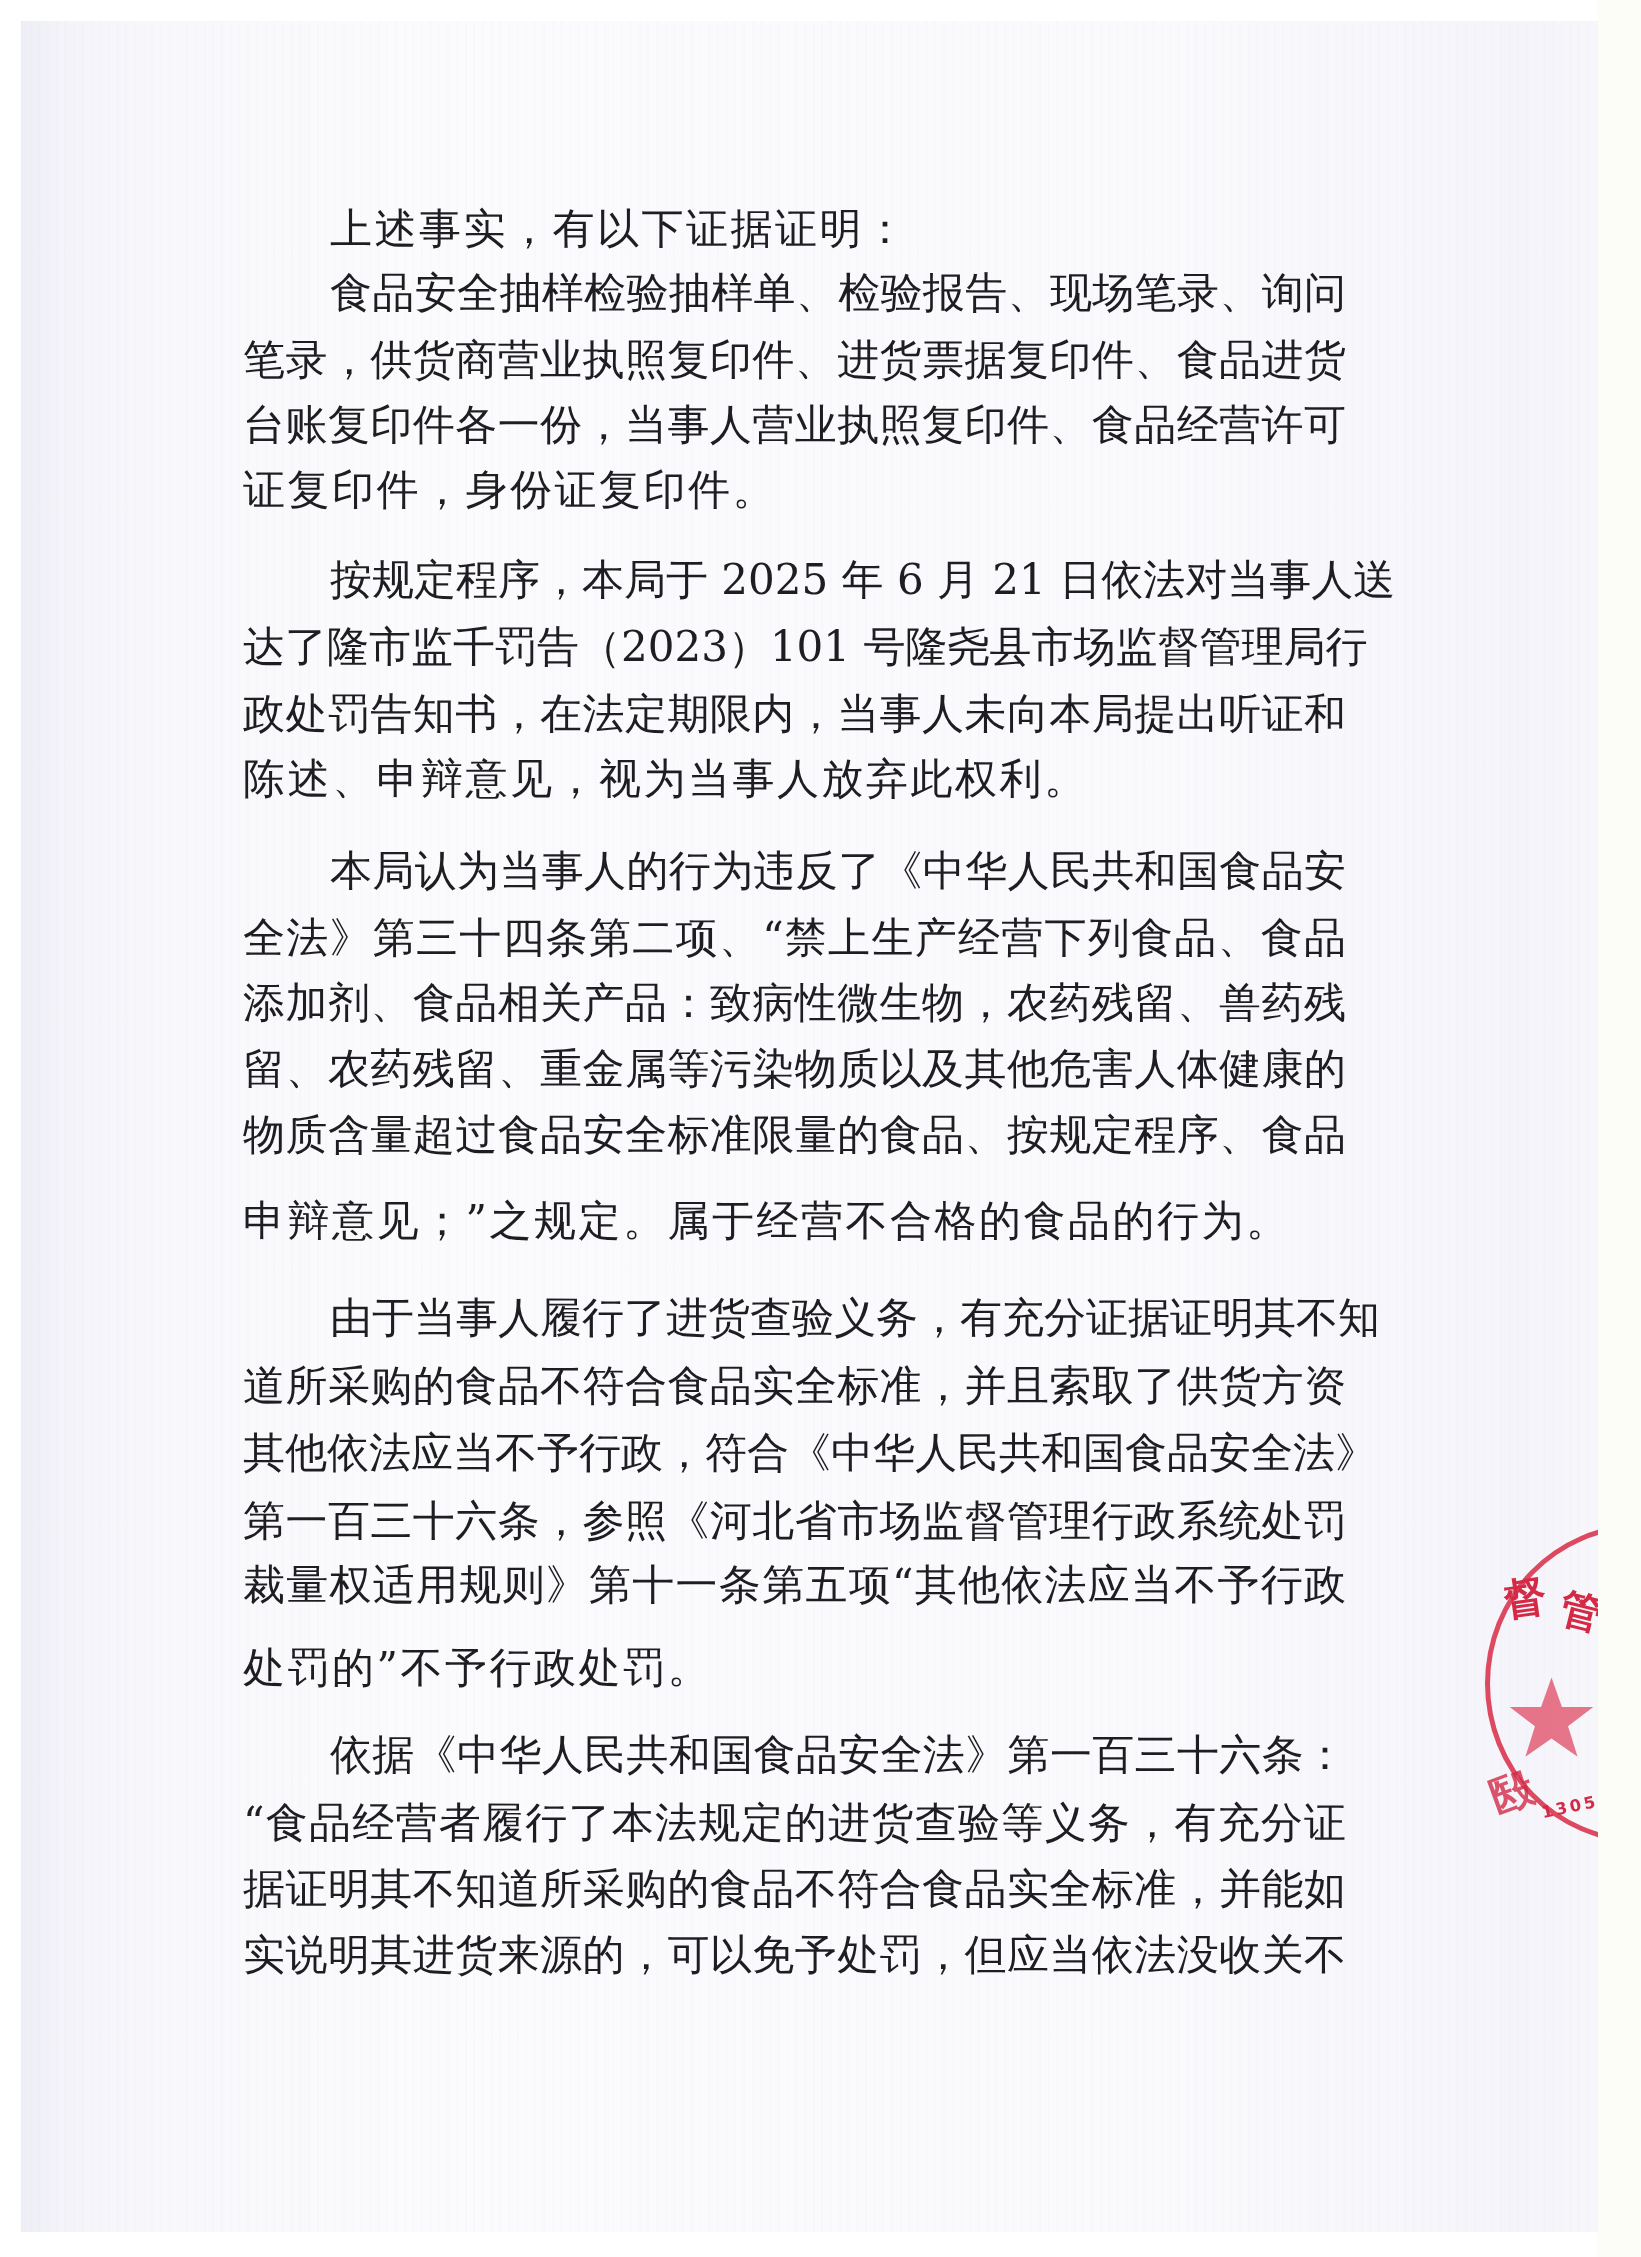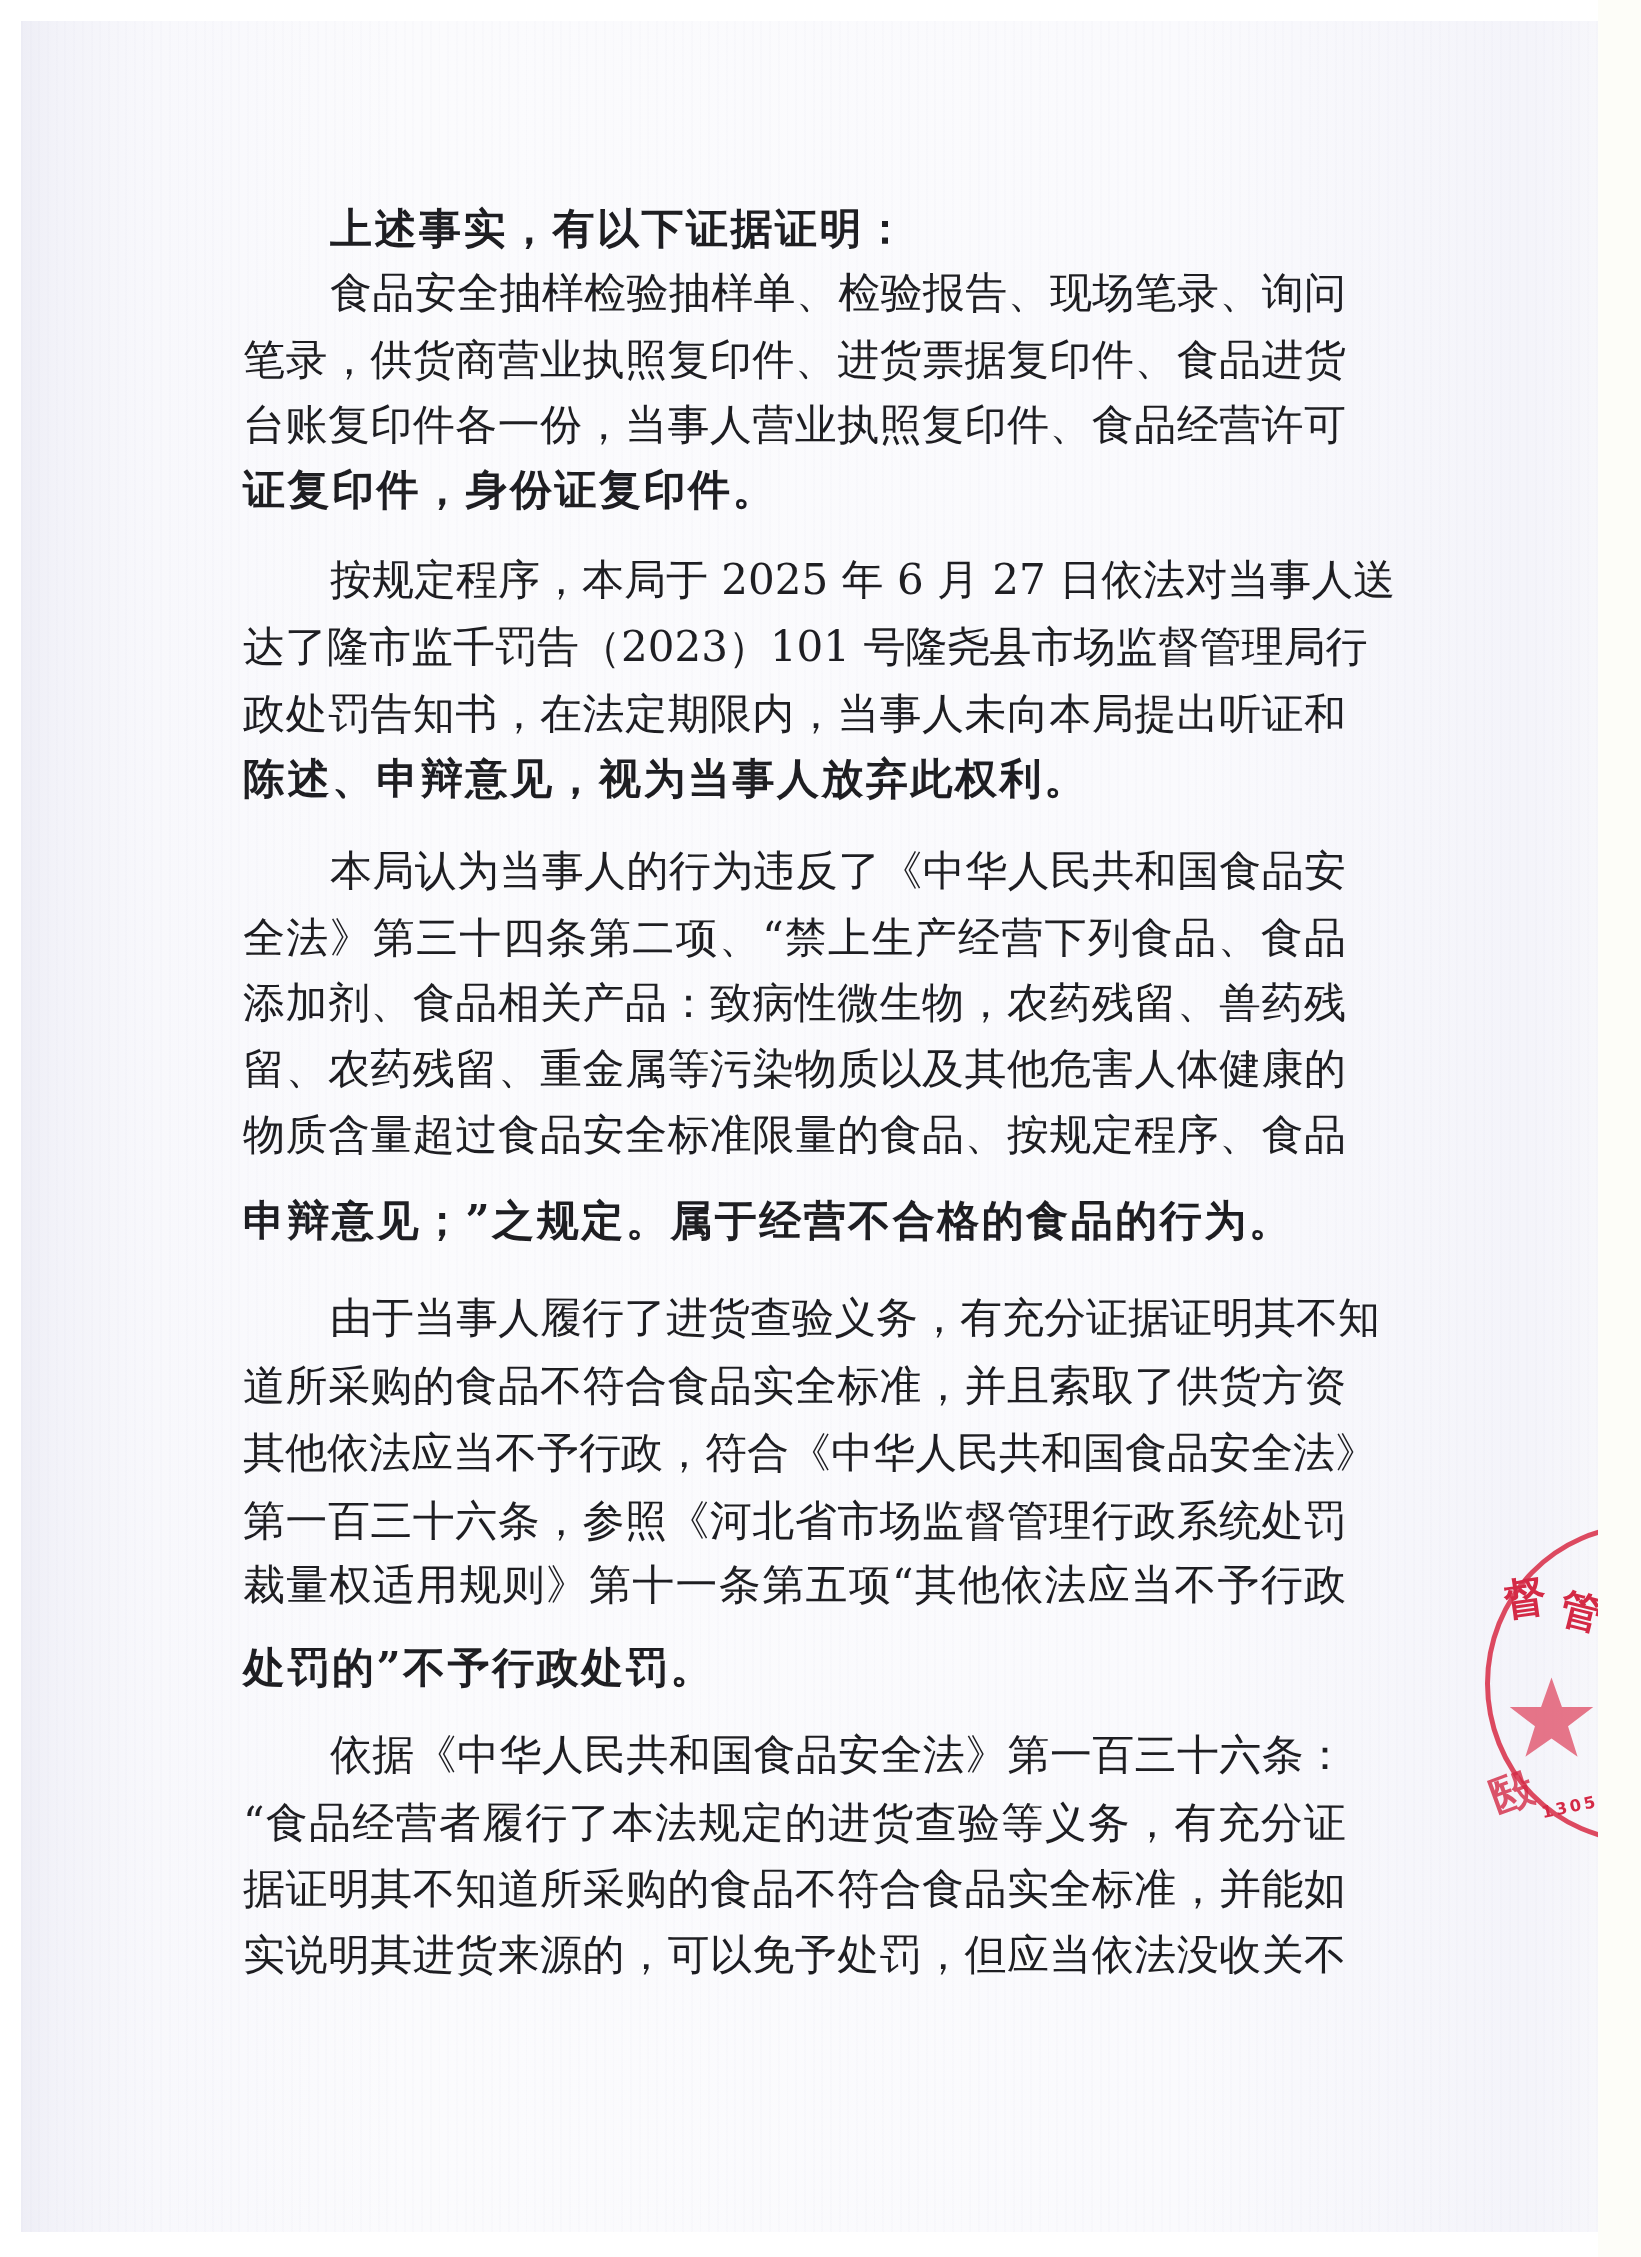--- a/index.html
+++ b/index.html
@@ -33,21 +33,21 @@
     height: 58px;
     font-size: 42px;
     line-height: 58px;
     color: #1e1e22;
     white-space: nowrap;
     text-align: justify;
     text-align-last: justify;
     letter-spacing: 0px;
   }
   .line.indent { left: 330px; width: 1016px; }
-  .line.last { text-align-last: left; letter-spacing: 2.5px; font-weight: bold; }
+  .line.last { text-align-last: left; letter-spacing: 2.5px; }
   .line.indent.last { letter-spacing: 2.5px; }
 
   .seal {
     position: absolute;
     left: 1485px; top: 1524px;
     width: 113px; height: 319px;
     overflow: hidden;
   }
   .seal-ring {
     position: absolute;
@@ -88,21 +88,21 @@
 <div class="page"></div>
 <div class="edge"></div>
 
 <div class="line indent last" style="top:200px">上述事实，有以下证据证明：</div>
 
 <div class="line indent" style="top:264px">食品安全抽样检验抽样单、检验报告、现场笔录、询问</div>
 <div class="line" style="top:331px">笔录，供货商营业执照复印件、进货票据复印件、食品进货</div>
 <div class="line" style="top:396px">台账复印件各一份，当事人营业执照复印件、食品经营许可</div>
 <div class="line last" style="top:461px">证复印件，身份证复印件。</div>
 
-<div class="line indent" style="top:551px">按规定程序，本局于 2025 年 6 月 27 日依法对当事人送</div>
+<div class="line indent" style="top:551px">按规定程序，本局于 2025 年 6 月 21 日依法对当事人送</div>
 <div class="line" style="top:618px">达了隆市监千罚告（2023）101 号隆尧县市场监督管理局行</div>
 <div class="line" style="top:685px">政处罚告知书，在法定期限内，当事人未向本局提出听证和</div>
 <div class="line last" style="top:750px">陈述、申辩意见，视为当事人放弃此权利。</div>
 
 <div class="line indent" style="top:842px">本局认为当事人的行为违反了《中华人民共和国食品安</div>
 <div class="line" style="top:909px">全法》第三十四条第二项、“禁上生产经营下列食品、食品</div>
 <div class="line" style="top:974px">添加剂、食品相关产品：致病性微生物，农药残留、兽药残</div>
 <div class="line" style="top:1040px">留、农药残留、重金属等污染物质以及其他危害人体健康的</div>
 <div class="line" style="top:1106px">物质含量超过食品安全标准限量的食品、按规定程序、食品</div>
 <div class="line last" style="top:1192px">申辩意见；”之规定。属于经营不合格的食品的行为。</div>

